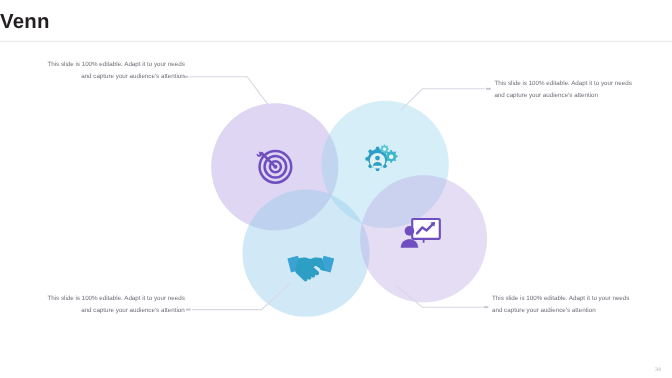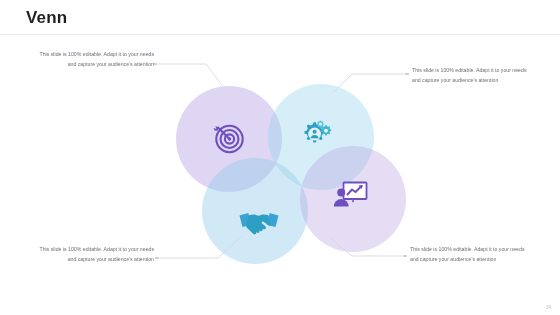--- a/index.html
+++ b/index.html
@@ -13,21 +13,21 @@
   #slide {
     position: relative;
     width: 560px;
     height: 315px;
     background: #ffffff;
     overflow: hidden;
   }
   
   #title {
     position: absolute;
-    left: 26px;
+    left: 0;
     top: 8px;
     font-size: 17px;
     font-weight: bold;
     color: #231f20;
     letter-spacing: 0.2px;
   }
   #title-rule {
     position: absolute;
     left: 0;
     top: 34px;

